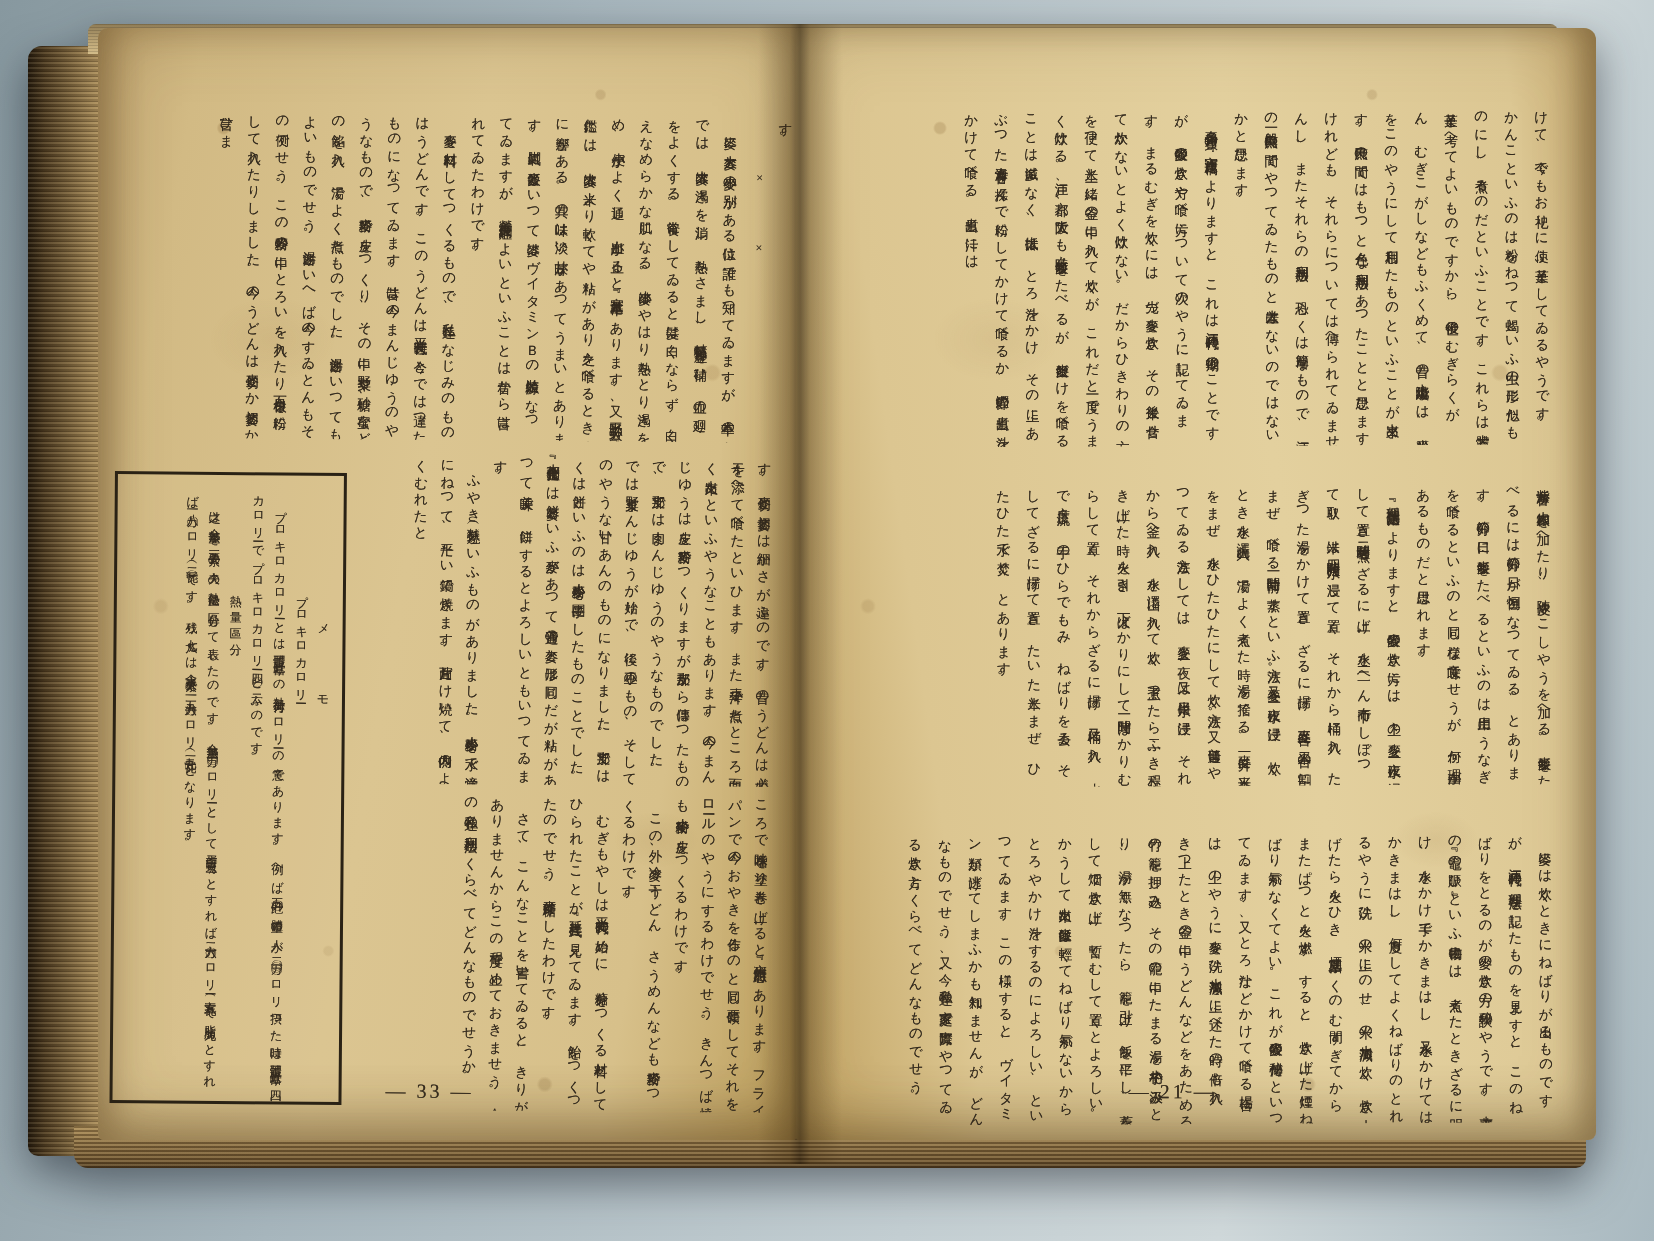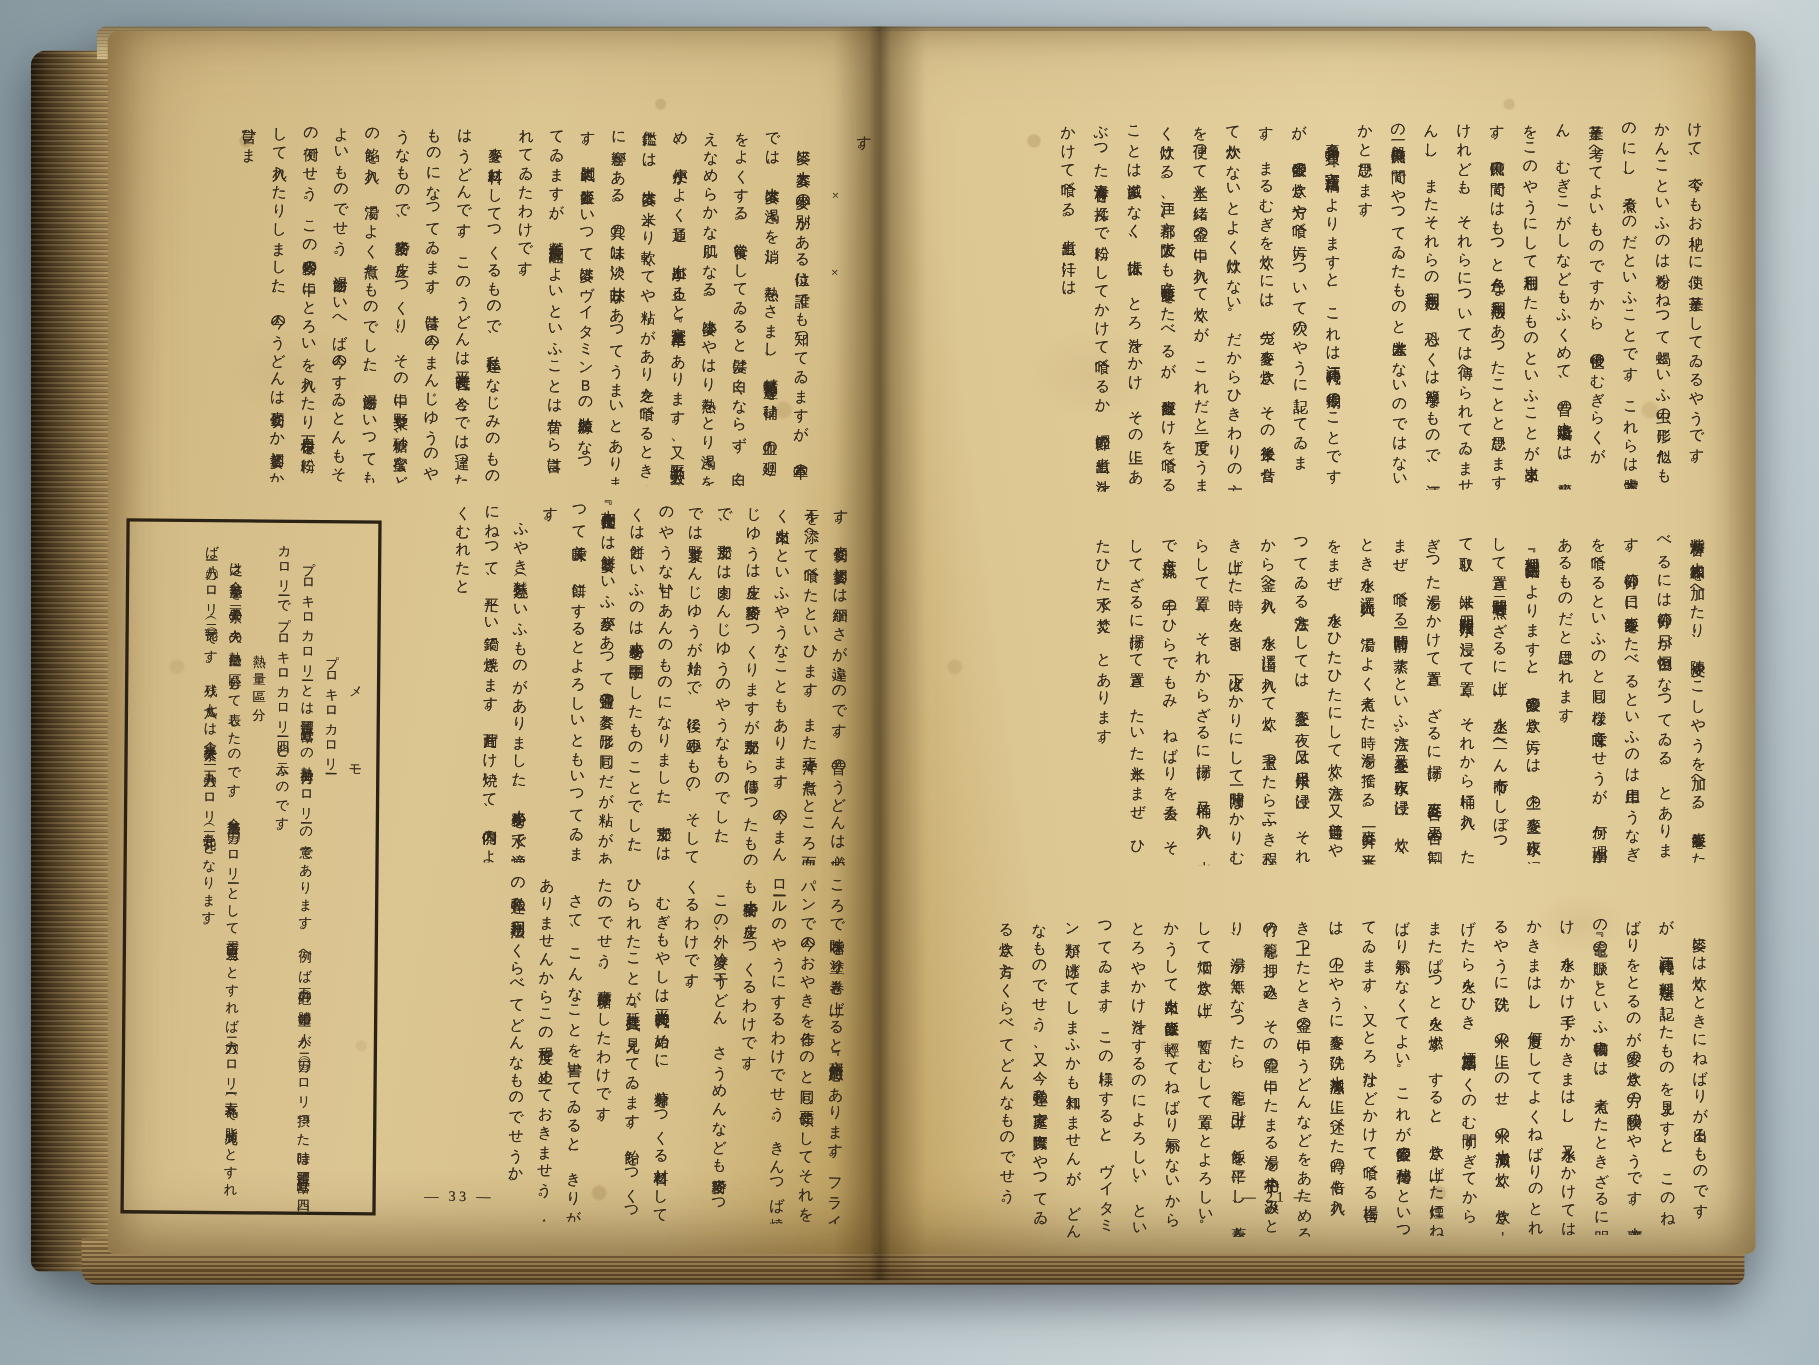--- a/index.html
+++ b/index.html
@@ -52,21 +52,21 @@
   #l-band2{top:422px;height:334px;}
   #l-band3{top:760px;height:322px;}
   #l-frag{left:668px;top:82px;height:60px;width:24px;}
   #l-divider{left:642px;top:140px;height:220px;width:24px;text-orientation:upright;font-size:12px;color:#3c3326;}
   .memo{position:absolute;left:16px;top:446px;width:232px;height:632px;border:3px solid #2a2215;
     writing-mode:vertical-rl;padding:12px 8px;box-sizing:border-box;overflow:hidden;
     background:rgba(220,198,148,.18);}
   .memo > div{white-space:pre-line;color:#332a1e;font-size:12px;letter-spacing:2.1px;line-height:22px;
     text-shadow:0 0 .5px rgba(45,35,22,.6);}
   .memo-title{font-size:14px;letter-spacing:2.5px;}
-  .pagenum{position:absolute;top:1052px;writing-mode:horizontal-tb;font-size:13px;letter-spacing:3px;
+  .pagenum{position:absolute;top:1052px;writing-mode:horizontal-tb;font-size:20px;letter-spacing:3px;
     color:#372d1f;text-shadow:0 0 .5px rgba(45,35,22,.6);}
   #l-pagenum{left:292px;}
   #r-pagenum{left:330px;}
 </style>
 </head>
 <body>
 
 <div class="scene">
   <div class="book">
     <div class="fore-edge"></div>

